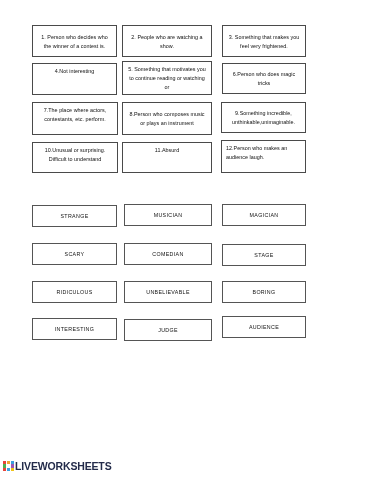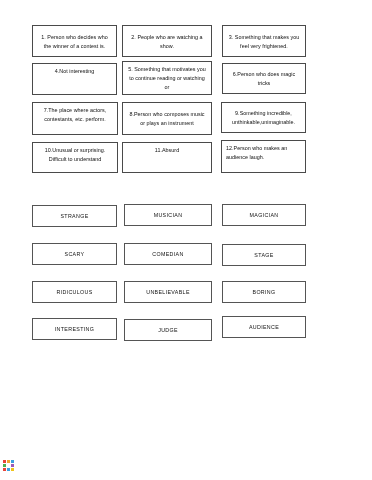--- a/index.html
+++ b/index.html
@@ -175,13 +175,14 @@
       <i style="background: rgb(232, 68, 58);"></i>
       <i style="background: rgb(240, 163, 46);"></i>
       <i style="background: rgb(58, 160, 224);"></i>
       <i style="background: rgb(76, 176, 80);"></i>
       <i style="background: rgb(255, 255, 255);"></i>
       <i style="background: rgb(155, 89, 182);"></i>
       <i style="background: rgb(232, 68, 58);"></i>
       <i style="background: rgb(58, 160, 224);"></i>
       <i style="background: rgb(240, 196, 25);"></i>
     </span>
+  <span id="logo-text" style="color: rgb(35, 43, 74);">LIVEWORKSHEETS</span>
 </div>
 
 </body></html>

